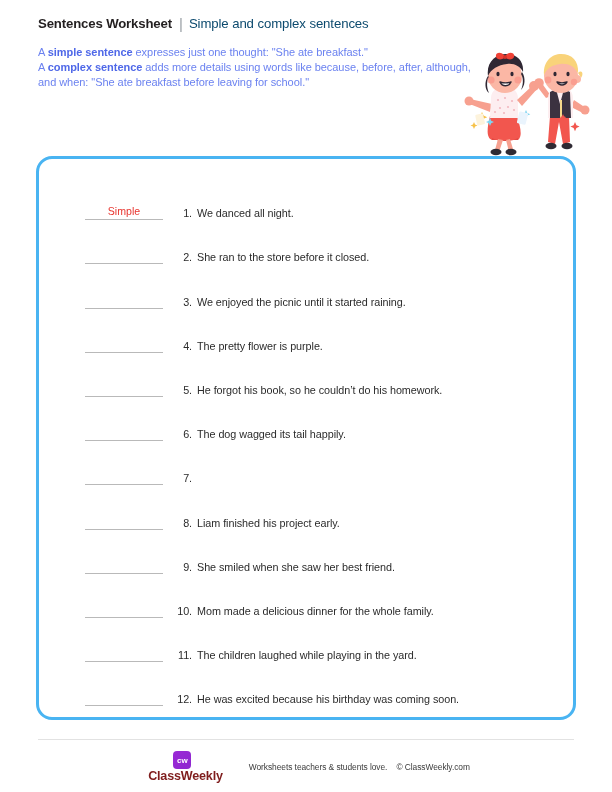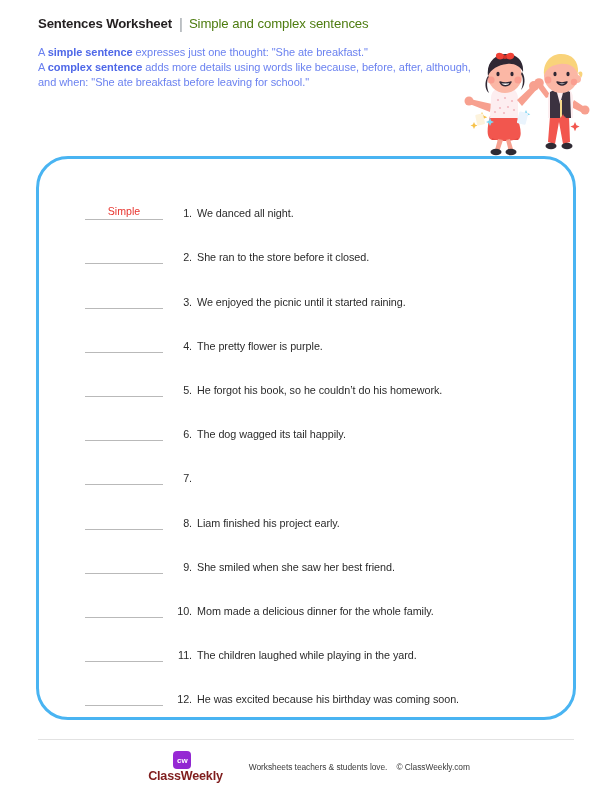--- a/index.html
+++ b/index.html
@@ -44,21 +44,21 @@
   }
   .title-sep {
     color: #9aa0a6;
     font-weight: 300;
     margin: 0 6px 0 7px;
     font-size: 15px;
     position: relative;
     top: 1px;
   }
   .title-sub {
-    color: #4d7c0f;
+    color: #0c4a6e;
     font-weight: normal;
     letter-spacing: -0.1px;
   }
 
   .desc {
     margin-top: 12px;
     font-size: 11px;
     line-height: 15.2px;
     color: #6b82f0;
     letter-spacing: -0.05px;
@@ -85,21 +85,21 @@
   }
 
   
   .answer-box {
     position: absolute;
     left: 36px;
     top: 156px;
     width: 540px;
     height: 564px;
     border: 3px solid #49b4f2;
-    border-radius: 32px;
+    border-radius: 16px;
     box-sizing: border-box;
     overflow: hidden;
     background: #fff;
   }
 
   .rows {
     position: absolute;
     left: 0;
     top: 17px;
     width: 100%;

